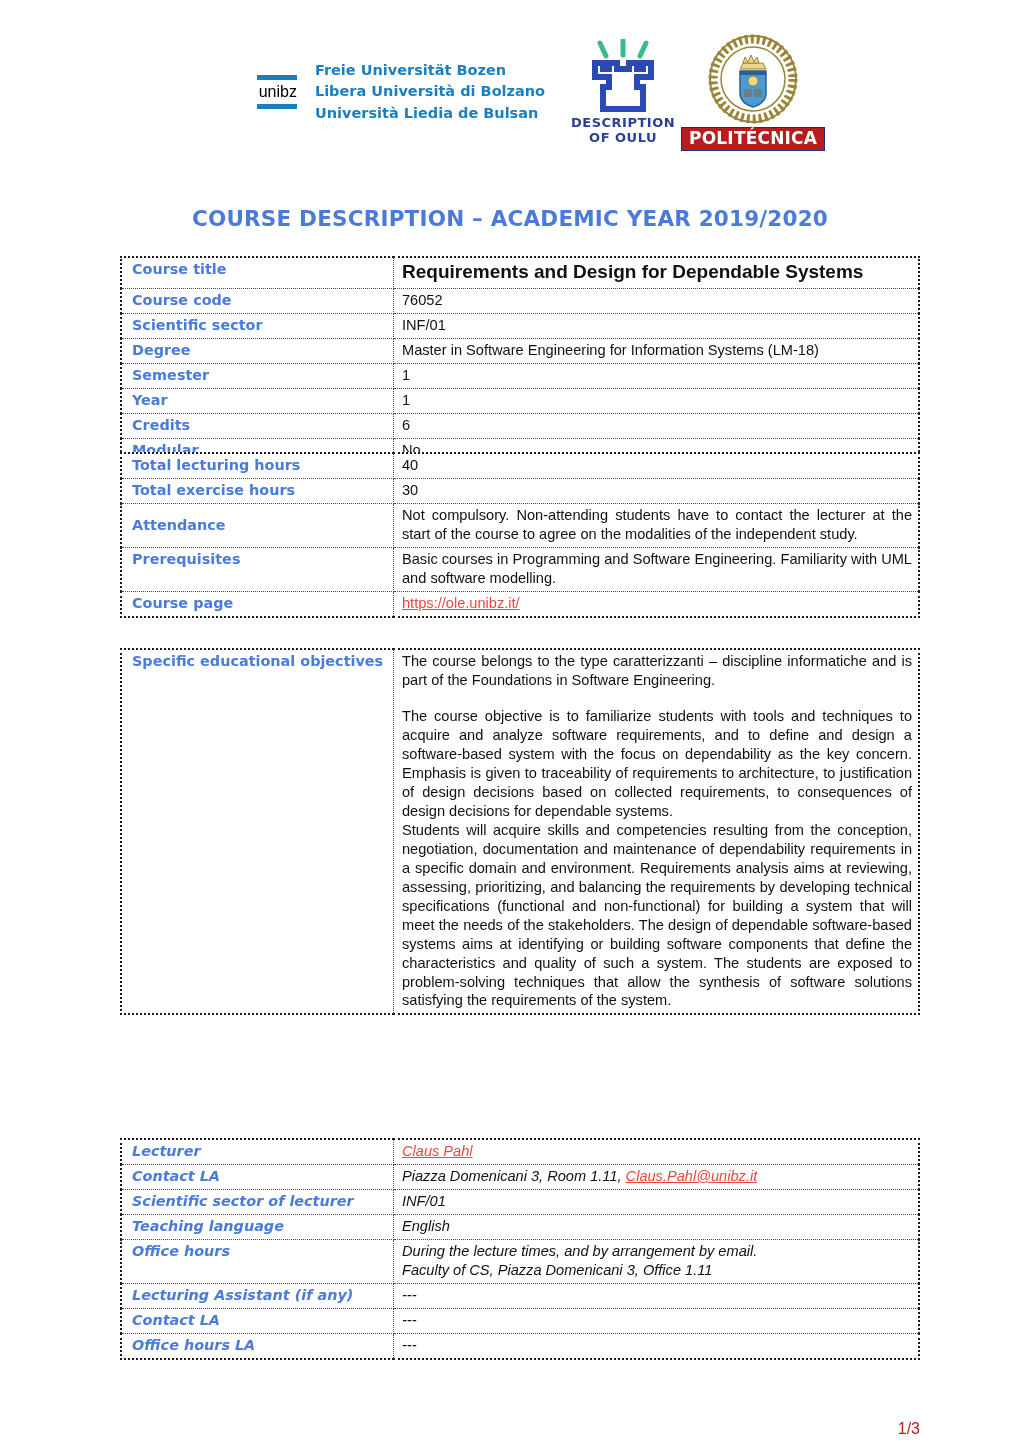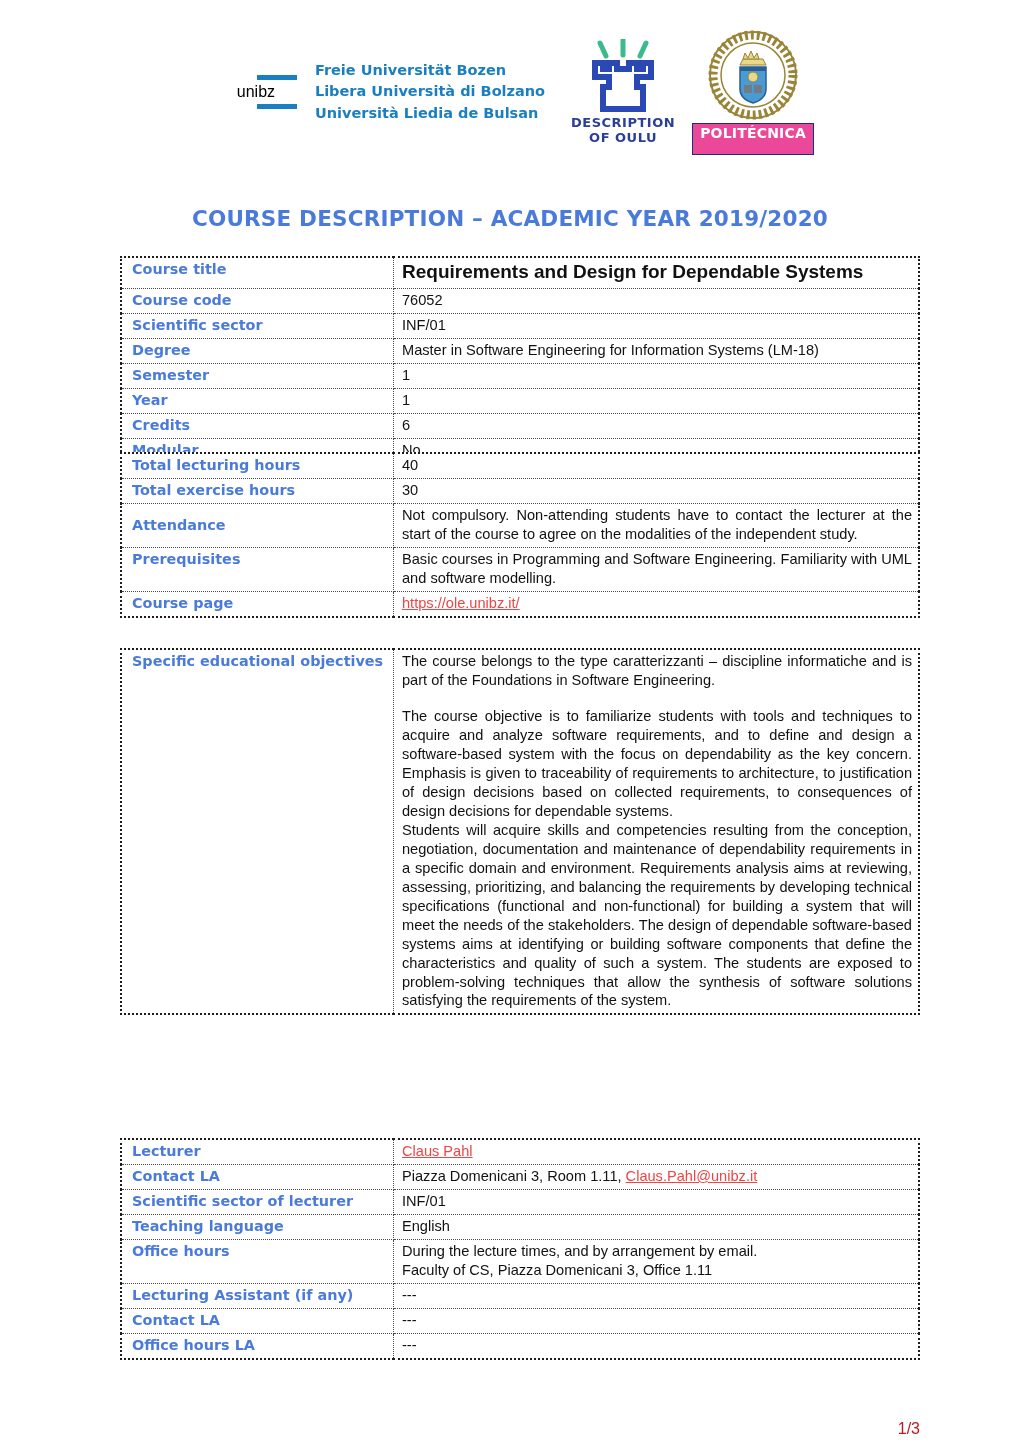--- a/index.html
+++ b/index.html
@@ -38,21 +38,21 @@
 
   
   .unibz {
     display: flex;
     align-items: center;
     gap: 18px;
   }
   .unibz-stack {
     display: flex;
     flex-direction: column;
-    align-items: center;
+    align-items: flex-end;
   }
   .unibz-stack .rule {
     width: 40px;
     height: 5px;
     background: #1a7fc1;
   }
   .unibz-stack .rule.top { margin-bottom: 3px; margin-left: 42px;}
   .unibz-stack .rule.bot { margin-top: 3px; margin-left: 42px;}
   .unibz-names {
     display: flex;
@@ -90,27 +90,27 @@
   .poli {
     display: flex;
     flex-direction: column;
     align-items: center;
     justify-content: center;
     width: 104px;
   }
   .poli-seal { display: block; }
   .poli-band {
     margin-top: 2px;
-    background: #ec4899;
+    background: #b91c1c;
     color: #ffffff;
     font-family: "DejaVu Sans", sans-serif;
     font-weight: bold;
-    font-size: 14px;
+    font-size: 17px;
     letter-spacing: 0.2px;
-    padding: 2px 7px 13px 7px;
+    padding: 2px 7px 3px 7px;
     border: 1px solid #16307f;
     line-height: 1.05;
   }
 
   
   .doc-title {
     position: absolute;
     left: 0;
     top: 206px;
     width: 1020px;
@@ -165,21 +165,21 @@
   }
 
   .para { margin: 0; }
   .para + .para { margin-top: 17px; }
   .para.tight + .para.tight { margin-top: 0; }
 
   
   #tbl-basic    { top: 256px; }
   #tbl-hours    { top: 452px; }
   #tbl-objectives { top: 648px; }
-  #tbl-lecturer { top: 1138px; }
+  #tbl-lecturer { top: 1138px; font-style: italic; }
 
   #tbl-objectives td.val { text-align: justify; }
 
   .footer {
     position: absolute;
     right: 100px;
     top: 1420px;
     font-family: "Liberation Sans", sans-serif;
     font-size: 16px;
     color: #b91c1c;

